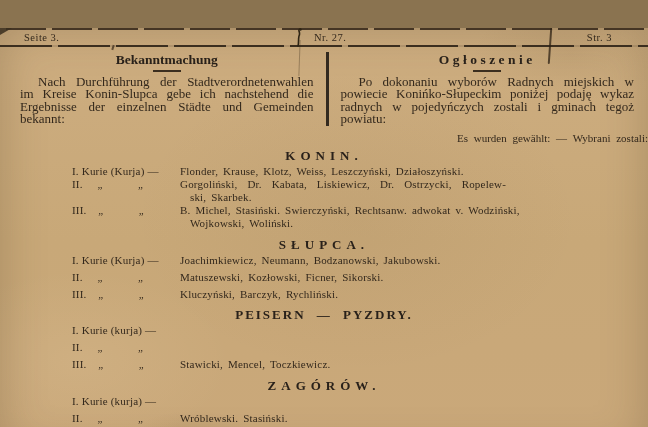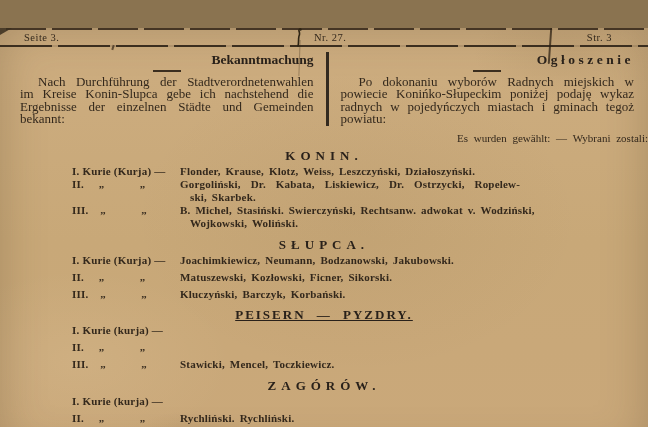--- a/index.html
+++ b/index.html
@@ -26,31 +26,31 @@
   .rule{height:2px;background:repeating-linear-gradient(90deg,#3b2e1f 0 52px,rgba(59,46,31,.15) 52px 58px);}
   .rule-top{margin:28px 4px 0 6px;height:1.5px;background:repeating-linear-gradient(90deg,#453524 0 40px,rgba(59,46,31,.1) 40px 46px);}
   .rule-bottom{margin:1px 0 0 0;}
   .header-row{display:flex;justify-content:space-between;align-items:center;height:13px;margin-top:1px;padding:0 36px 0 24px;font-size:10.5px;letter-spacing:.5px;}
   .header-row .center{margin-left:14px;}
   
   .columns{display:flex;margin-top:5px;padding:0 14px 0 20px;}
   .col{flex:1;}
   .col.left{padding-right:10px;}
   .col.right{padding-left:10px;}
-  .col h2{margin:0;text-align:right;font-size:13.5px;font-weight:bold;color:#29211a;}
+  .col h2{margin:0;text-align:center;font-size:13.5px;font-weight:bold;color:#29211a;}
   .col.right h2{letter-spacing:3.5px;}
   .title-underline{width:28px;height:2px;background:#3b2e1f;margin:2px auto 4px auto;}
   .col p{margin:0;font-size:13px;line-height:12.6px;text-align:justify;text-indent:18px;word-spacing:1.5px;}
   .divider{width:3px;background:#332a1f;margin:0 2px;align-self:stretch;}
   
   .center-line{margin:6px 0 0 0;text-align:right;font-size:11px;word-spacing:3px;}
   .section-title{margin:4px 0 1px 0;text-align:center;font-size:13px;font-weight:bold;color:#29211a;}
   .sec-wide{letter-spacing:5px;}
-  .sec-tight{letter-spacing:2px;word-spacing:6px;text-decoration:underline;}
-  .rows{padding-left:72px;padding-right:34px;font-weight:bold;}
+  .sec-tight{letter-spacing:2px;word-spacing:6px;}
+  .rows{padding-left:72px;padding-right:34px;}
   .kurie-row{display:flex;font-size:11px;line-height:13px;letter-spacing:.2px;}
   .rows.airy .kurie-row{margin-bottom:4px;}
   .kurie-label{flex:0 0 108px;white-space:pre;}
   .kurie-names{flex:1;white-space:pre-wrap;word-spacing:2px;}
 </style>
 </head>
 <body>
 
 <div class="paper">
 
@@ -74,21 +74,21 @@
   <div class="columns">
     <div class="col left">
       <h2>Bekanntmachung</h2>
       <div class="title-underline"></div>
       <p>Nach Durchführung der Stadtverordnetenwahlen im Kreise Konin-Slupca gebe ich nachstehend die Ergebnisse der einzelnen Städte und Gemeinden bekannt:</p>
     </div>
     <div class="divider"></div>
     <div class="col right">
       <h2>Ogłoszenie</h2>
       <div class="title-underline"></div>
-      <p>Po dokonaniu wyborów Radnych miejskich w powiecie Konińko-Słupeckim poniżej podaję wykaz radnych w pojedyńczych miastach i gminach tegoż powiatu:</p>
+      <p>Po dokonaniu wyborów Radnych miejskich w powiecie Konińko-Słupeckim poniżej podaję wykaz radnych w pojedyńczych zostali i gminach tegoż powiatu:</p>
     </div>
   </div>
 
   <p class="center-line">Es wurden gewählt: — Wybrani zostali:</p>
 
   <div class="section">
     <h3 class="section-title sec-wide">KONIN.</h3>
     <div class="rows">
       <div class="kurie-row">
         <span class="kurie-label">I. Kurie (Kurja) —</span>
@@ -113,21 +113,21 @@
       <div class="kurie-row">
         <span class="kurie-label">I. Kurie (Kurja) —</span>
         <span class="kurie-names">Joachimkiewicz, Neumann, Bodzanowski, Jakubowski.</span>
       </div>
       <div class="kurie-row">
         <span class="kurie-label">II.     „            „</span>
         <span class="kurie-names">Matuszewski, Kozłowski, Ficner, Sikorski.</span>
       </div>
       <div class="kurie-row">
         <span class="kurie-label">III.    „            „</span>
-        <span class="kurie-names">Kluczyński, Barczyk, Korbański.</span>
+        <span class="kurie-names">Kluczyński, Barczyk, Rychliński.</span>
       </div>
     </div>
   </div>
 
   <div class="section">
     <h3 class="section-title sec-tight" style="margin-top:6px;">PEISERN — PYZDRY.</h3>
     <div class="rows airy">
       <div class="kurie-row">
         <span class="kurie-label">I. Kurie (kurja) —</span>
       </div>
@@ -142,21 +142,21 @@
   </div>
 
   <div class="section">
     <h3 class="section-title sec-wide" style="margin-top:7px;">ZAGÓRÓW.</h3>
     <div class="rows airy">
       <div class="kurie-row">
         <span class="kurie-label">I. Kurie (kurja) —</span>
       </div>
       <div class="kurie-row">
         <span class="kurie-label">II.     „            „</span>
-        <span class="kurie-names">Rychliński. Rychliński.</span>
+        <span class="kurie-names">Wróblewski. Stasiński.</span>
       </div>
       <div class="kurie-row">
         <span class="kurie-label">III.    „            „</span>
         <span class="kurie-names">Milicz, Kinowski.</span>
       </div>
     </div>
   </div>
 
 </div>
 

